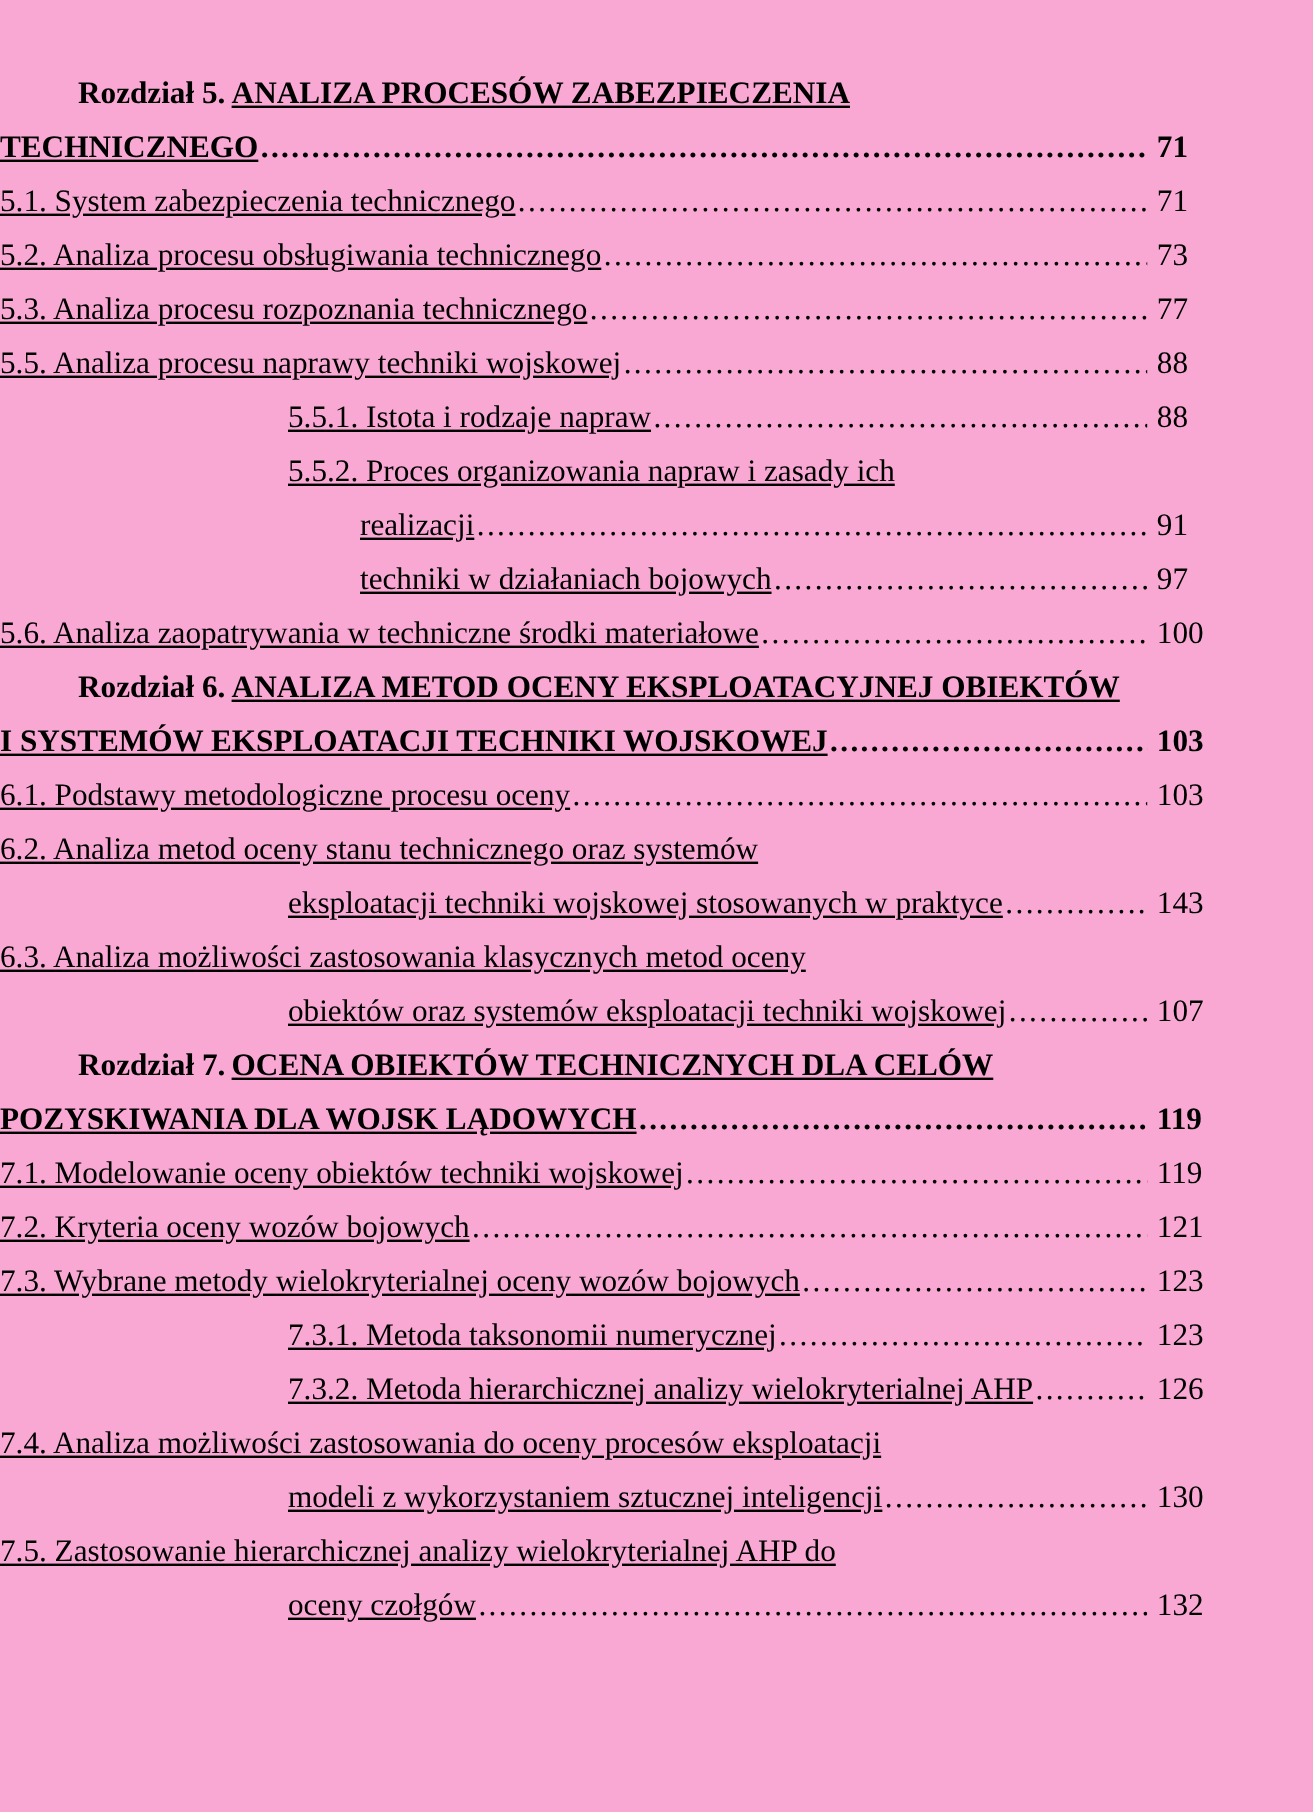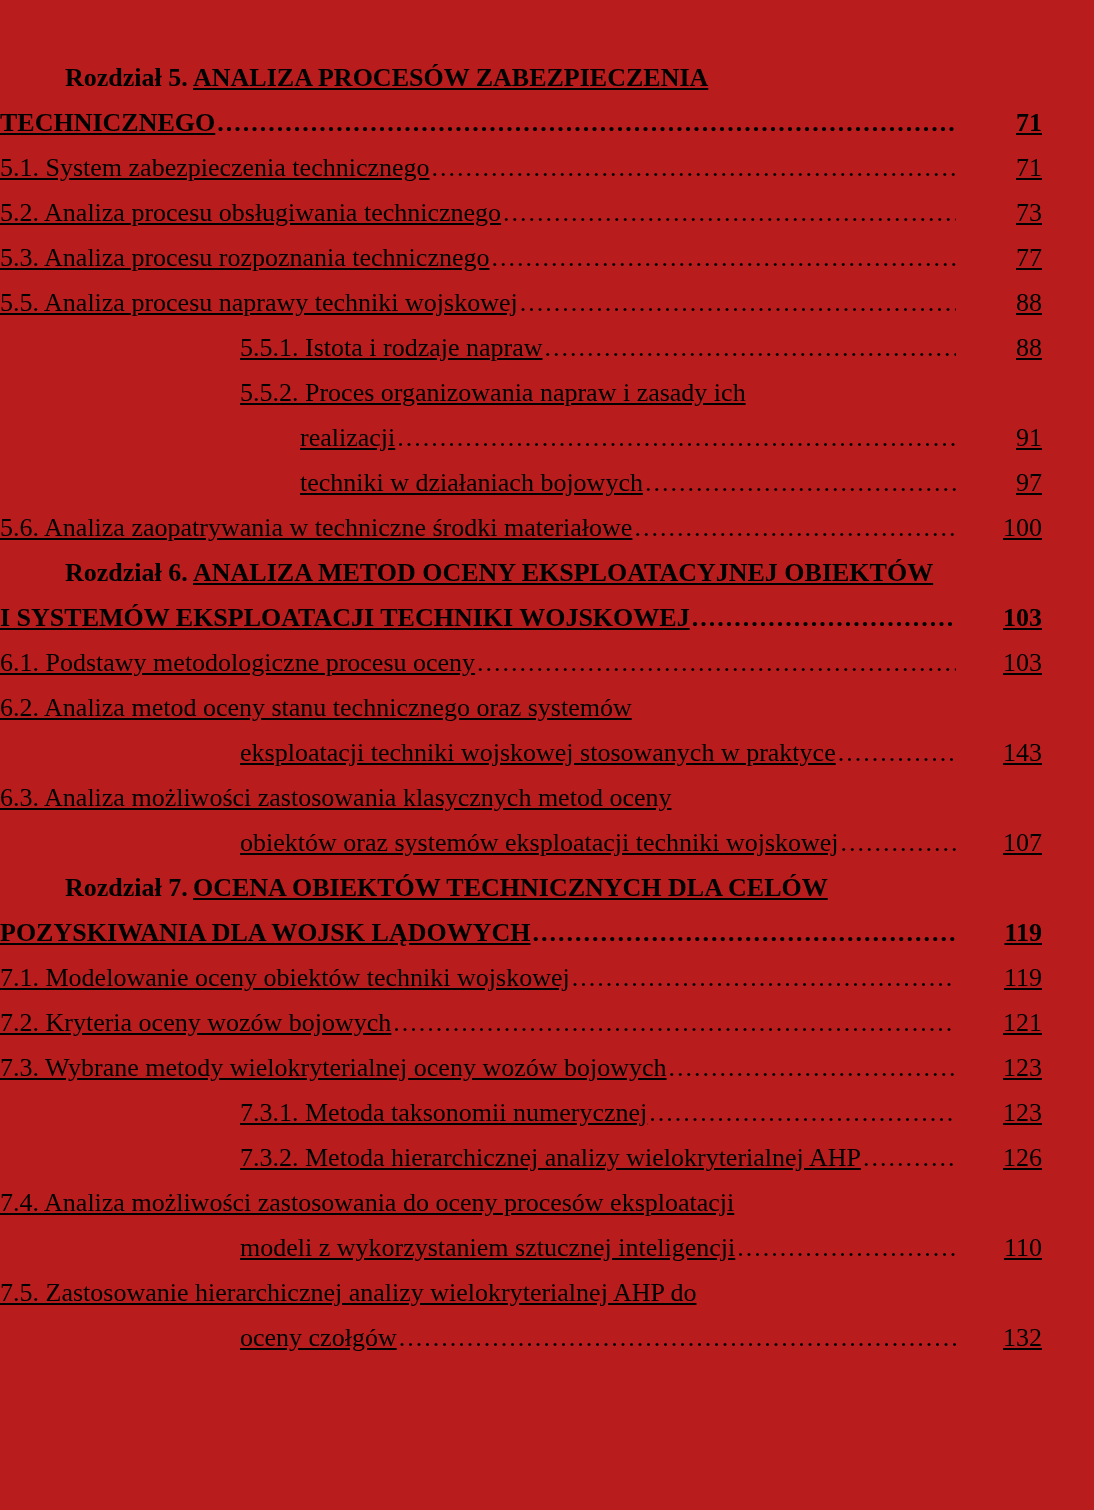--- a/index.html
+++ b/index.html
@@ -1,19 +1,19 @@
 <!DOCTYPE html>
 <html><head>
 <meta charset="utf-8">
 <style>
   html, body { margin: 0; padding: 0; background: #ffffff; }
   .page-canvas {
     width: 1094px;
     height: 1510px;
-    background: #b91c1c;
+    background: #f9a8d4;
     color: #000000;
     font-family: "Liberation Serif", serif;
     font-size: 26px;
     overflow: hidden;
     position: relative;
   }
   .toc { padding-top: 55px; }
   .row {
     display: flex;
     align-items: baseline;
@@ -36,23 +36,22 @@
     margin-left: 2px;
     margin-right: 8px;
   }
   .dots::after {
     content: "..............................................................................................................................................................";
     letter-spacing: 2px;
   }
   .page-num {
     width: 78px;
     flex-shrink: 0;
-    text-align: right;
+    text-align: left;
     white-space: nowrap;
-    text-decoration: underline;
   }
 </style>
 </head>
 <body>
 
 <div class="page-canvas">
   <div class="toc">
 
     <div class="row chapter bold">
       <span class="chlabel">Rozdział 5.</span>
@@ -197,21 +196,21 @@
       <span class="page-num">126</span>
     </div>
 
     <div class="row lvl1">
       <span class="txt">7.4. Analiza możliwości zastosowania do oceny procesów eksploatacji</span>
     </div>
 
     <div class="row lvl2">
       <span class="txt">modeli z wykorzystaniem sztucznej inteligencji</span>
       <span class="dots"></span>
-      <span class="page-num">110</span>
+      <span class="page-num">130</span>
     </div>
 
     <div class="row lvl1">
       <span class="txt">7.5. Zastosowanie hierarchicznej analizy wielokryterialnej AHP do</span>
     </div>
 
     <div class="row lvl2">
       <span class="txt">oceny czołgów</span>
       <span class="dots"></span>
       <span class="page-num">132</span>

